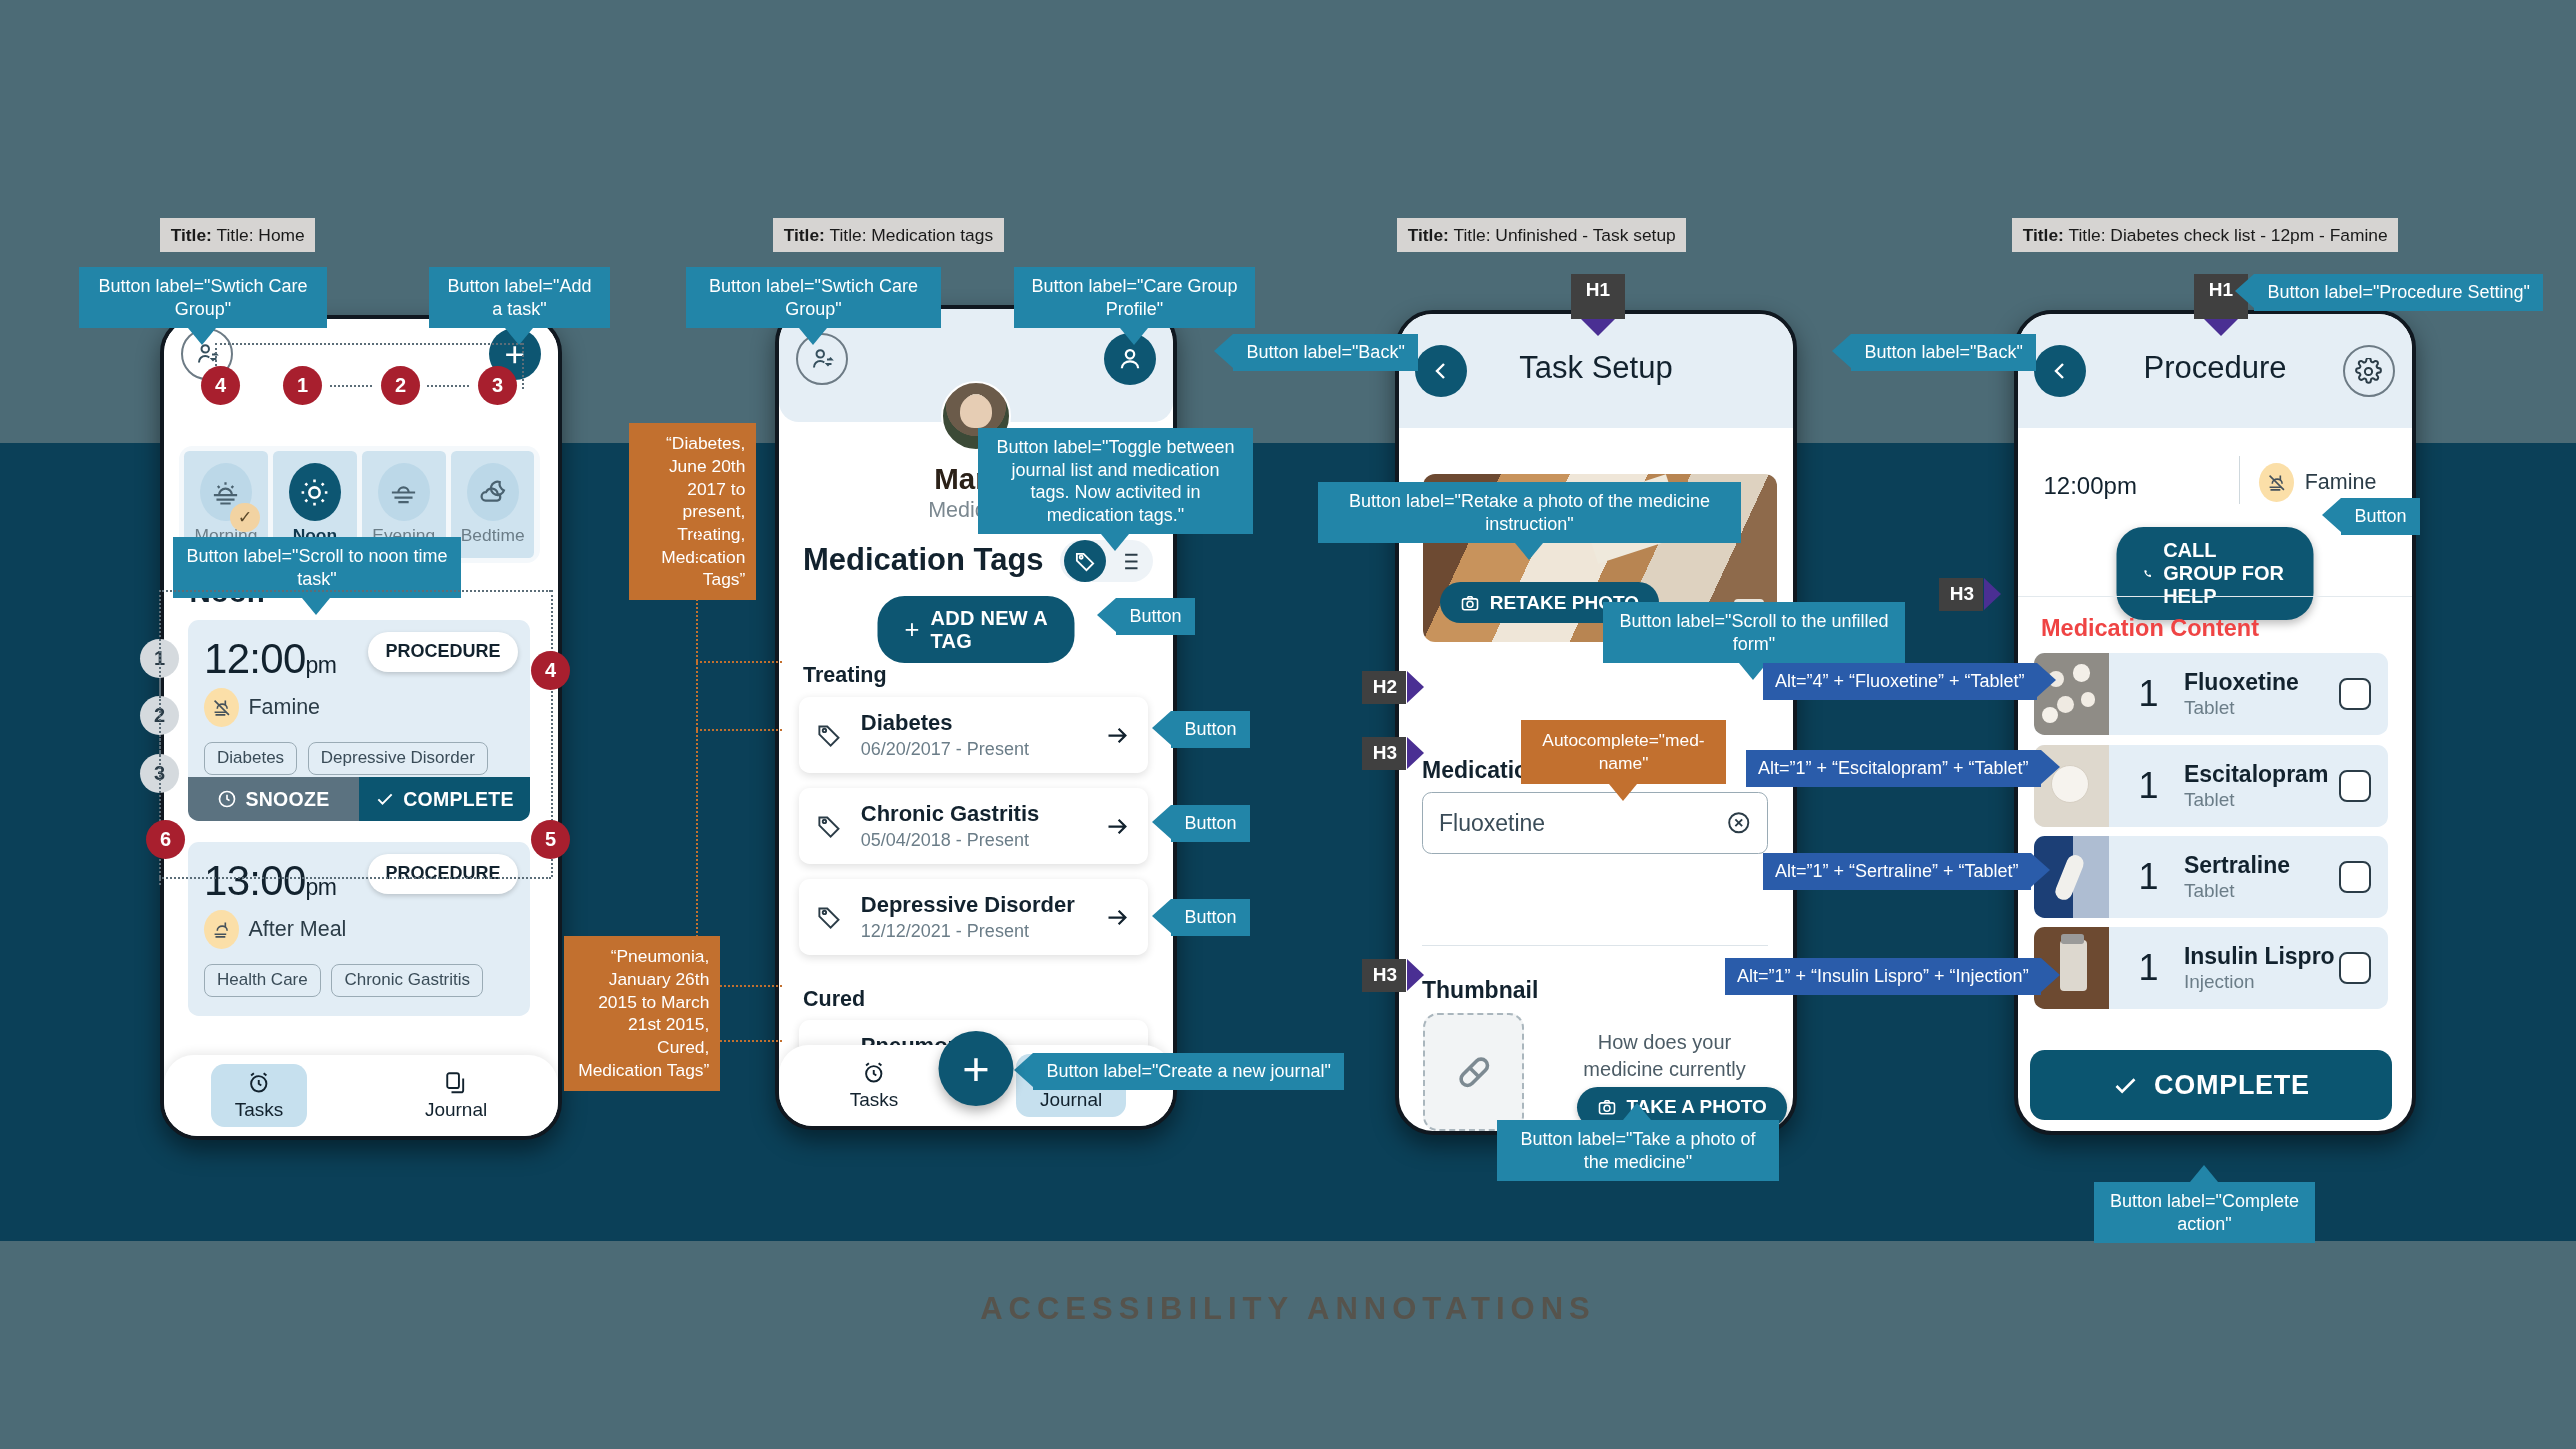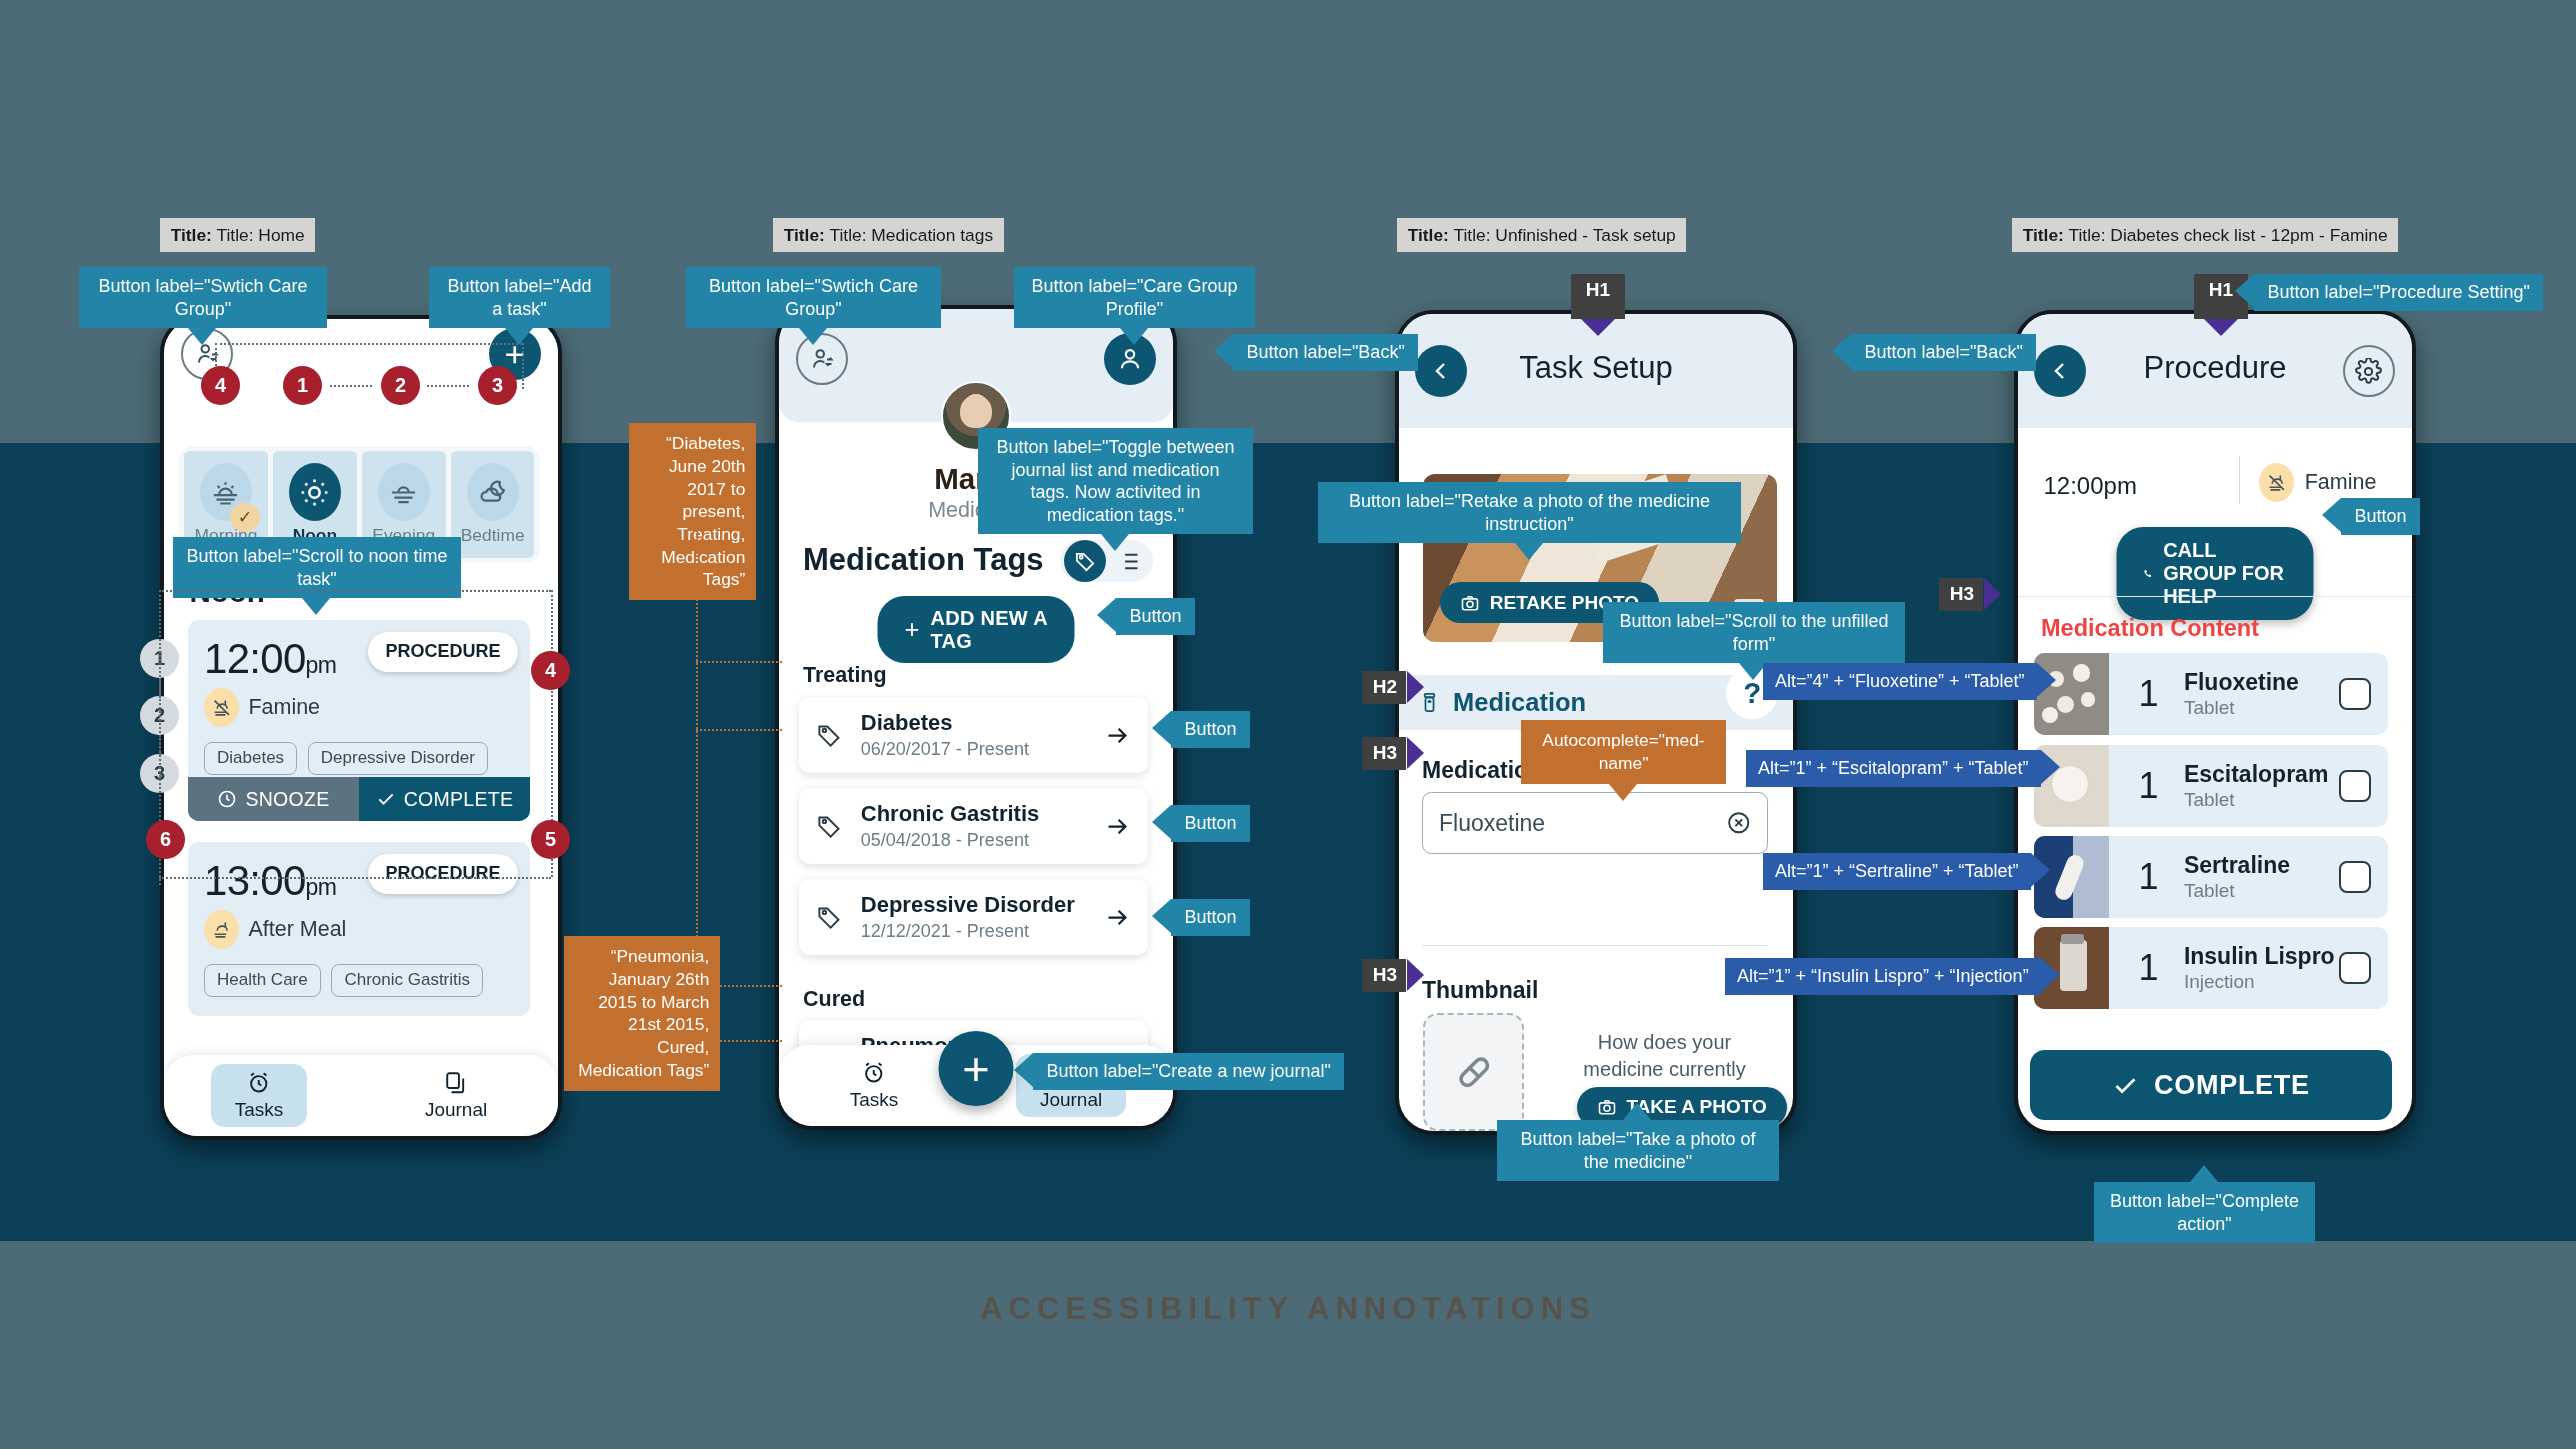--- a/index.html
+++ b/index.html
@@ -65,21 +65,21 @@
     position:absolute; right:12px; top:12px; background:#fff; border-radius:27px;
     padding:9.4px 17.4px; font-size:18px; font-weight:700; color:#12222e;
     box-shadow:0 2px 5.4px rgba(0,0,0,.18);
   }
   .meal-row { display:flex; align-items:center; gap:9.4px; margin-top:5.4px; }
   .meal-ico { width:35px;height:39px;border-radius:50%;background:#fbdfa8;display:flex;align-items:center;justify-content:center;}
   .meal-lbl { font-size:21.5px; color:#2b3c47; }
   .chips { display:flex; gap:10.7px; margin-top:14.8px; }
   .chip { border:1.3px solid #9aabb5; border-radius:8px; padding:5.4px 12px; font-size:17px; color:#3a4c58; }
   .act-row { display:flex; height:44px; }
-  .act { flex:1; display:flex; align-items:center; justify-content:center; gap:8px; color:#fff; font-size:19.5px; font-weight:400; letter-spacing:0.3px;}
+  .act { flex:1; display:flex; align-items:center; justify-content:center; gap:8px; color:#fff; font-size:19.5px; font-weight:700; letter-spacing:0.3px;}
   .act.snooze { background:#5b7280; }
   .act.complete { background:#0b5570; }
 
   .tabbar {
     position:absolute; left:0; right:0; bottom:0; height:81px; background:#fff;
     border-radius:29.5px 29.5px 0 0; display:flex; align-items:center; justify-content:space-around;
     box-shadow:0 -2.7px 9.4px rgba(0,0,0,.08);
   }
   .tab { display:flex;flex-direction:column; align-items:center; gap:2.7px; padding:6.7px 24px; border-radius:13.4px; font-size:19px; color:#12222e;}
   .tab.active { background:#c6e0ee; }
@@ -571,29 +571,20 @@
       <span>RETAKE PHOTO</span>
     </div>
     <div class="imgico">
       <svg width="17.4" height="17.4" viewBox="0 0 24 24" fill="none" stroke="#8a8275" stroke-width="1.8">
           <rect x="3" y="5" width="18" height="14" rx="2"></rect>
           <path d="M4 17l5-5 4 4 3-3 4 4"></path>
         </svg>
     </div>
   </div>
 
-  <div class="sec-band" style="top:361px;">
-    <svg width="23" height="27" viewBox="0 0 24 24" fill="none" stroke="#0d5672" stroke-width="1.8">
-        <rect x="7" y="3" width="10" height="3.4" rx="1"></rect>
-        <rect x="7.8" y="7" width="8.4" height="14" rx="2"></rect>
-        <path d="M10 11h4M12 9.5v3"></path>
-      </svg>
-    <div class="st">Medication</div>
-    <div class="qmark">?</div>
-  </div>
 
   <div class="fld-label" style="top:443px;">Medication Name</div>
   <div class="txt-input" style="top:478px;">
     <span>Fluoxetine</span>
     <svg width="25.5" height="25.5" viewBox="0 0 24 24" fill="none" stroke="#2b3c47" stroke-width="1.8">
         <circle cx="12" cy="12" r="9"></circle>
         <path d="M8.8 8.8l6.4 6.4M15.2 8.8l-6.4 6.4"></path>
       </svg>
   </div>
   <div class="divider" style="top:631px;"></div>

